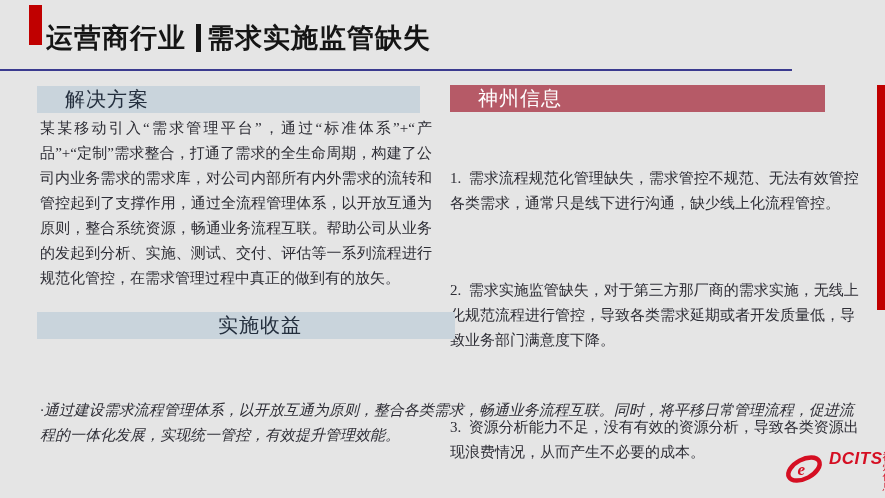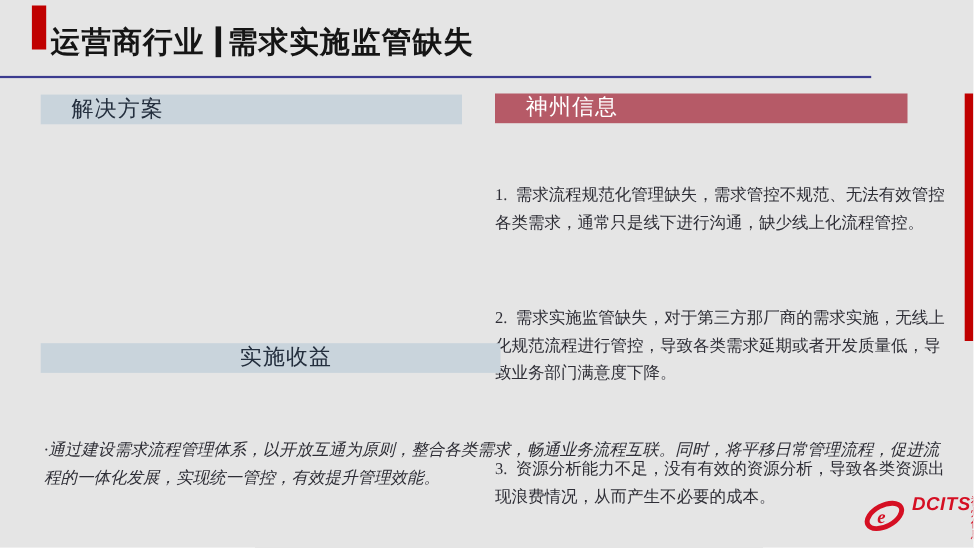--- a/index.html
+++ b/index.html
@@ -127,20 +127,21 @@
 
   <div class="title-row">
     <span>运营商行业</span>
     <span class="title-divider"></span>
     <span>需求实施监管缺失</span>
   </div>
 
   <div class="title-rule"></div>
 
   <div id="solution-header" class="sec-header">解决方案</div>
+  <div id="solution-body" class="body-text">某某移动引入“需求管理平台”，通过“标准体系”+“产品”+“定制”需求整合，打通了需求的全生命周期，构建了公司内业务需求的需求库，对公司内部所有内外需求的流转和管控起到了支撑作用，通过全流程管理体系，以开放互通为原则，整合系统资源，畅通业务流程互联。帮助公司从业务的发起到分析、实施、测试、交付、评估等一系列流程进行规范化管控，在需求管理过程中真正的做到有的放矢。</div>
 
   <div id="pain-header" class="sec-header pain">神州信息</div>
   <div id="pain-body" class="body-text">
     <div class="pain-item">1.  需求流程规范化管理缺失，需求管控不规范、无法有效管控各类需求，通常只是线下进行沟通，缺少线上化流程管控。</div>
     <div class="pain-item">2.  需求实施监管缺失，对于第三方那厂商的需求实施，无线上化规范流程进行管控，导致各类需求延期或者开发质量低，导致业务部门满意度下降。</div>
     <div class="pain-item">3.  资源分析能力不足，没有有效的资源分析，导致各类资源出现浪费情况，从而产生不必要的成本。</div>
   </div>
 
   <div id="benefits-header" class="sec-header">实施收益</div>
   <div id="benefits-body" class="body-text">

